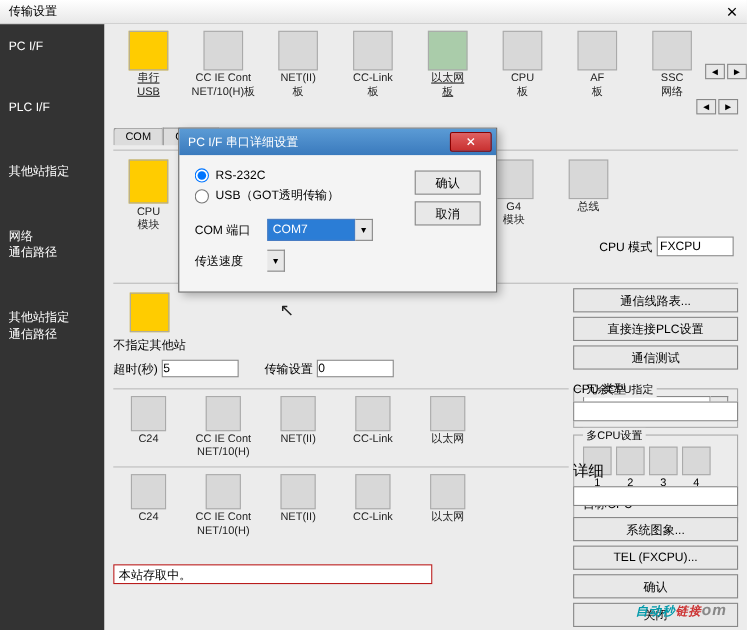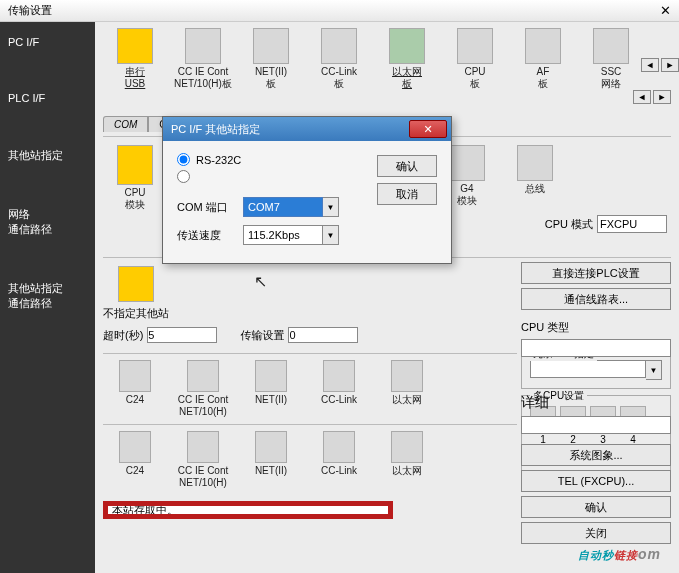--- a/index.html
+++ b/index.html
@@ -19,21 +19,21 @@
 .device .icon-box { width: 36px; height: 36px; background: #d8d8d8; border: 1px solid #aaa; margin-bottom: 2px; display:flex; align-items:center; justify-content:center; font-size:9px; }
 .device .icon-yellow { background: #ffcc00; }
 .device .icon-tall { height: 40px; }
 .device-label { font-size: 10px; text-align: center; line-height: 1.2; color:#222; }
 
 .scroll-btns { position: absolute; right: 0; bottom: -2px; display: flex; gap: 2px; }
 .scroll-btn { width: 18px; height: 14px; background: #e8e8e8; border: 1px solid #888; font-size: 9px; display:flex; align-items:center; justify-content:center; cursor:pointer; }
 
 .tabs { display: flex; margin-top: 14px; margin-bottom: 4px; }
 .tab { padding: 2px 10px; background: #dcdcdc; border: 1px solid #999; border-bottom: none; font-size: 10px; cursor:pointer; }
-.tab.first { border-top-left-radius: 3px; font-style: italic; }
+.tab.first { border-top-left-radius: 3px; }
 
 .section2 { border-top: 1px solid #bbb; padding-top: 8px; display: flex; gap: 4px; align-items: flex-start; }
 .cpu-row { display:flex; align-items:center; gap:4px; margin-top:4px; font-size:11px; }
 .cpu-row input { width: 70px; height: 18px; border:1px solid #888; padding:0 2px; }
 
 .section3 { border-top: 1px solid #bbb; padding-top: 8px; margin-top: 24px; }
 .yellow-icon { width: 36px; height: 36px; background: #ffcc00; border:1px solid #aaa; }
 .stat-line { font-size: 11px; margin-top: 4px; }
 .inline-field { display:inline-flex; align-items:center; gap:4px; margin-right: 20px; }
 .inline-field input { width: 70px; height:16px; border:1px solid #888; }
@@ -43,21 +43,21 @@
 
 .grp { border: 1px solid #aaa; padding: 6px 8px 8px 8px; margin-top: 6px; position: relative; }
 .grp-title { position:absolute; top:-7px; left:8px; background:#ececec; padding:0 3px; font-size:10px; }
 .grp-row { display:flex; gap:4px; margin-top:4px; }
 .grp input[type=text] { width: 100%; height: 18px; border:1px solid #888; }
 
 .square { width: 26px; height: 26px; background:#d8d8d8; border:1px solid #aaa; }
 .num-label { font-size: 10px; text-align:center; margin-top:2px; }
 
 .bottom-left { margin-top: 8px; }
-.bottom-input { width: 290px; height: 18px; border:5px solid #b91c1c; padding:0 4px; margin-top:4px; background:#fff; }
+.bottom-input { width: 290px; height: 18px; border:1px solid #b91c1c; padding:0 4px; margin-top:16px; background:#fff; }
 
 
 .modal { position: absolute; left: 162px; top: 116px; width: 290px; background: #f4f4f4; border: 1px solid #666; box-shadow: 3px 3px 8px rgba(0,0,0,0.3); z-index: 100; }
 .modal-title { background: linear-gradient(#5b9bd5,#3a7abd); color: #fff; height: 24px; display:flex; align-items:center; justify-content:space-between; padding:0 4px 0 8px; font-size:12px; }
 .modal-close { width: 38px; height: 18px; background: linear-gradient(#e06060,#c83030); border:1px solid #800; color:#fff; display:flex; align-items:center; justify-content:center; cursor:pointer; font-size:11px; border-radius:2px; }
 .modal-body { padding: 12px 14px 18px 14px; }
 .radio-row { display:flex; align-items:flex-end; gap:6px; margin-bottom:4px; }
 .radio-sub { margin-left: 22px; font-size:10px; color:#333; margin-bottom:6px; }
 .modal-btns { position:absolute; right: 14px; top: 38px; display:flex; flex-direction:column; gap:6px; }
 .modal-btn { width: 60px; height: 22px; background:#e8e8e8; border:1px solid #888; cursor:pointer; display:flex; align-items:center; justify-content:center; }
@@ -282,60 +282,61 @@
                 <div class="square"></div>
                 <div class="num-label">4</div>
               </div>
           </div>
           <div style="margin-top:6px;"><span>目标CPU</span></div>
         </div>
       </div>
     </div>
 
     <div class="right-col">
+      <div class="btn">通信线路表...</div>
       <div class="btn">直接连接PLC设置</div>
-      <div class="btn">通信线路表...</div>
+      <div class="btn">通信测试</div>
       <div style="margin-top:6px; font-size:11px;">CPU 类型</div>
       <input type="text" style="height: 18px; border: 1px solid rgb(136, 136, 136);">
       <div style="font-size:14px;margin-top:33px;">详细</div>
       <input type="text" style="height: 18px; border: 1px solid rgb(136, 136, 136);">
       <div class="btn" style="margin-top:6px;">系统图象...</div>
       <div class="btn">TEL (FXCPU)...</div>
       <div class="btn">确认</div>
       <div class="btn">关闭</div>
     </div>
 
   </div>
 </div>
 
 <div class="modal">
   <div class="modal-title">
-    <span>PC I/F 其他站指定</span>
+    <span>PC I/F 串口详细设置</span>
     <div class="modal-close">✕</div>
   </div>
   <div class="modal-body">
     <div class="radio-row">
       <input type="radio" checked="" style="">
       <span>RS-232C</span>
     </div>
     <div class="radio-row">
       <input type="radio" style="">
+      <span>USB（GOT透明传输）</span>
     </div>
 
     <div class="field-row">
       <div class="field-label">COM 端口</div>
       <div class="combo sel">
         <input type="text" value="COM7" style="">
         <div class="arrow">▼</div>
       </div>
     </div>
     <div class="field-row" style="margin-top:8px;">
       <div class="field-label">传送速度</div>
       <div class="combo norm">
-        <input type="text" value="115.2Kbps" style="">
         <div class="arrow">▼</div>
       </div>
     </div>
   </div>
   <div class="modal-btns">
     <div class="modal-btn">确认</div>
     <div class="modal-btn">取消</div>
   </div>
 </div>
 

